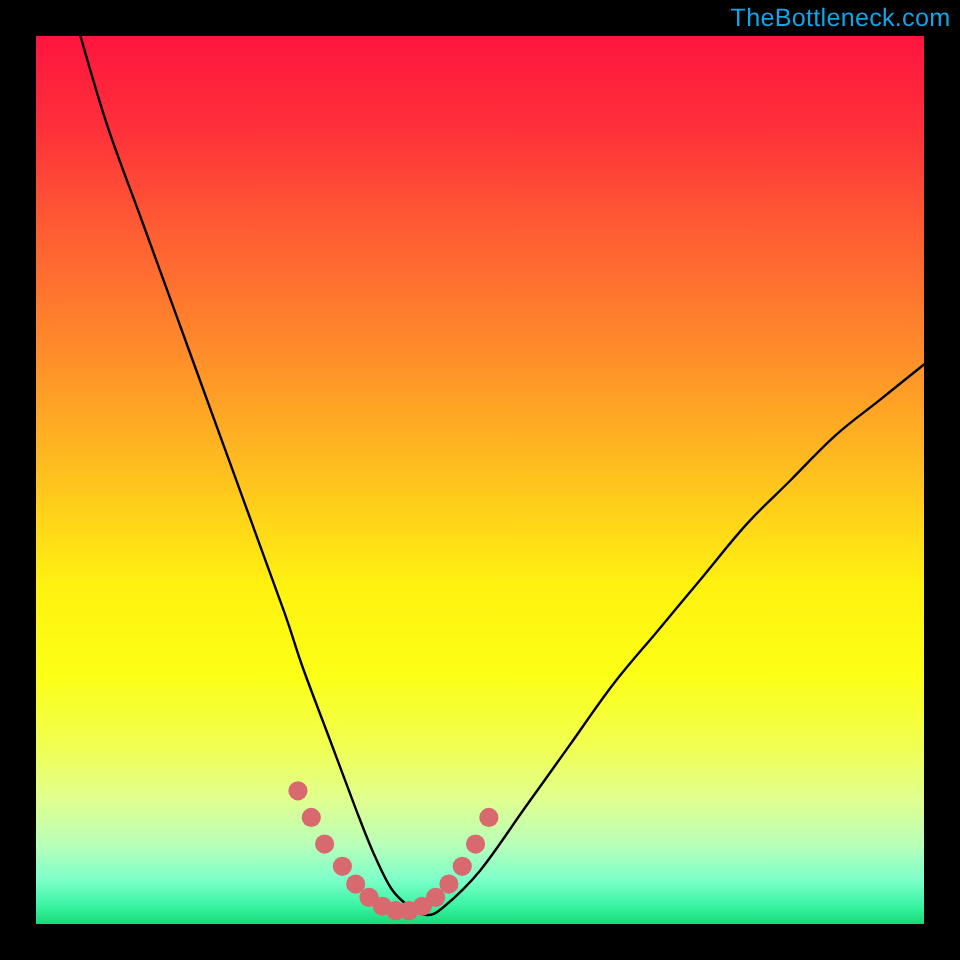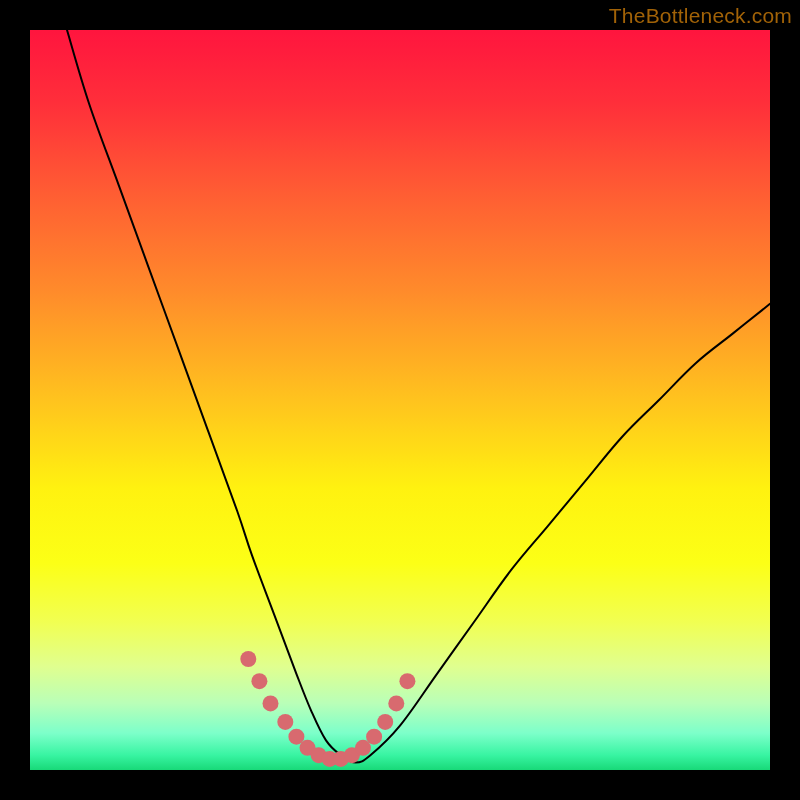--- a/index.html
+++ b/index.html
@@ -47,21 +47,21 @@
       #b9ffb8 91%,
       #7dffca 95%,
       #38f4a2 98%,
       #18d978 100%
     );
   }
   .watermark {
     position: absolute;
     top: 4px;
     right: 8px;
-    color: #a16207;
+    color: #0ea5e9;
     font-size: 21px;
     font-weight: 500;
     letter-spacing: 0.2px;
     user-select: none;
   }
   svg.curve {
     position: absolute;
     left: 0;
     top: 0;
     width: 100%;

